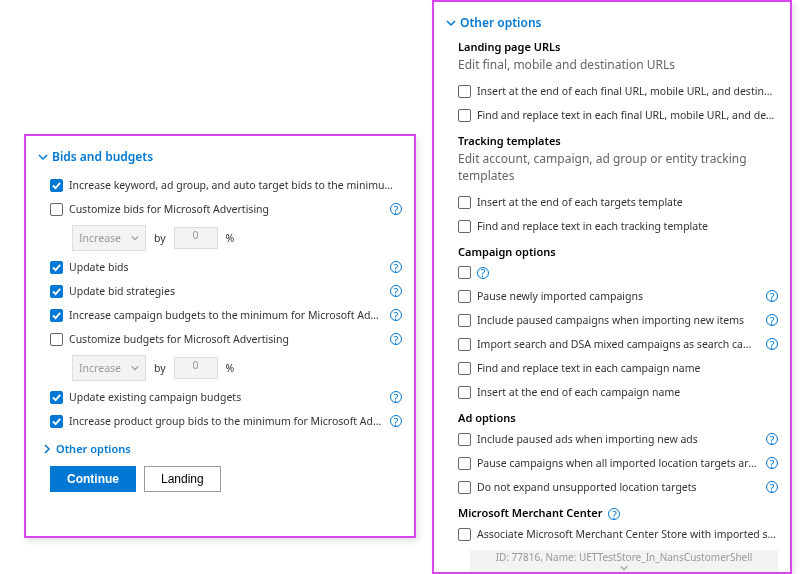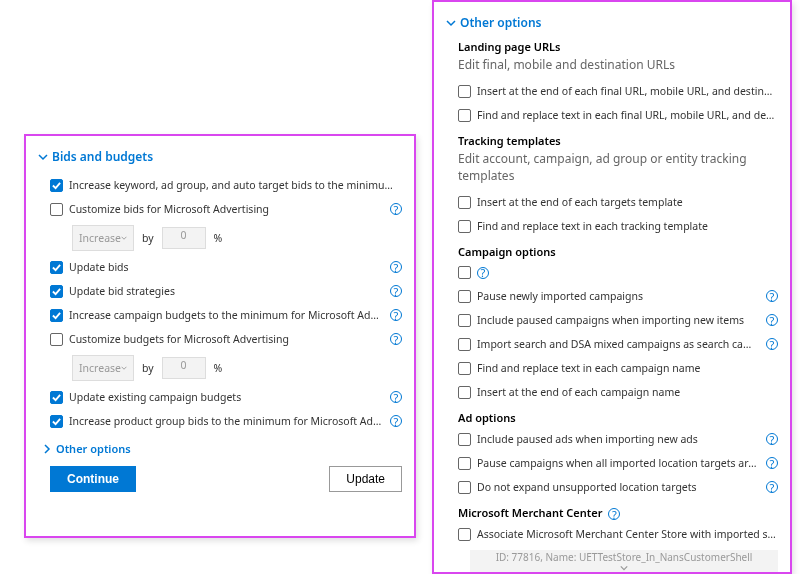--- a/index.html
+++ b/index.html
@@ -91,39 +91,39 @@
     flex-shrink: 0;
   }
   .subform {
     display: flex;
     align-items: center;
     gap: 8px;
     padding: 4px 0 4px 34px;
     font-size: 10.5px;
   }
   .select-stub {
-    width: 62px;
+    width: 74px;
     height: 22px;
     background: #f3f3f3;
     border: 1px solid #ddd;
     display: flex;
     align-items: center;
     justify-content: space-between;
     padding: 12px 6px;
     color: #999;
   }
   .num-input {
     width: 44px;
     height: 22px;
     background: #f3f3f3;
     border: 1px solid #ddd;
     color: #999;
     text-align: center;
   }
-  .btn-row { display: flex; padding: 10px 0 0 12px; justify-content: space-between; }
+  .btn-row { display: flex; gap: 8px; padding: 10px 0 0 12px; }
   .btn {
     height: 26px;
     padding: 0 16px;
     font-size: 12px;
     border: 1px solid #999;
     background: #fff;
     cursor: pointer;
     display: inline-flex;
     align-items: center;
     justify-content: center;
@@ -264,21 +264,21 @@
 
     <div class="other-link">
       <svg width="10" height="10" viewBox="0 0 10 10">
           <path d="M3 1 L7 5 L3 9" stroke="#0078d4" stroke-width="1.5" fill="none"></path>
         </svg>
       <span>Other options</span>
     </div>
 
     <div class="btn-row">
       <button class="btn primary">Continue</button>
-      <button class="btn">Update</button>
+      <button class="btn">Landing</button>
     </div>
   </div>
 
   <div class="panel panel-right">
     <div class="section-header">
       <span class="chevron">
         <svg width="10" height="10" viewBox="0 0 10 10">
             <path d="M1 3 L5 7 L9 3" stroke="#0078d4" stroke-width="1.5" fill="none"></path>
           </svg>
       </span>

